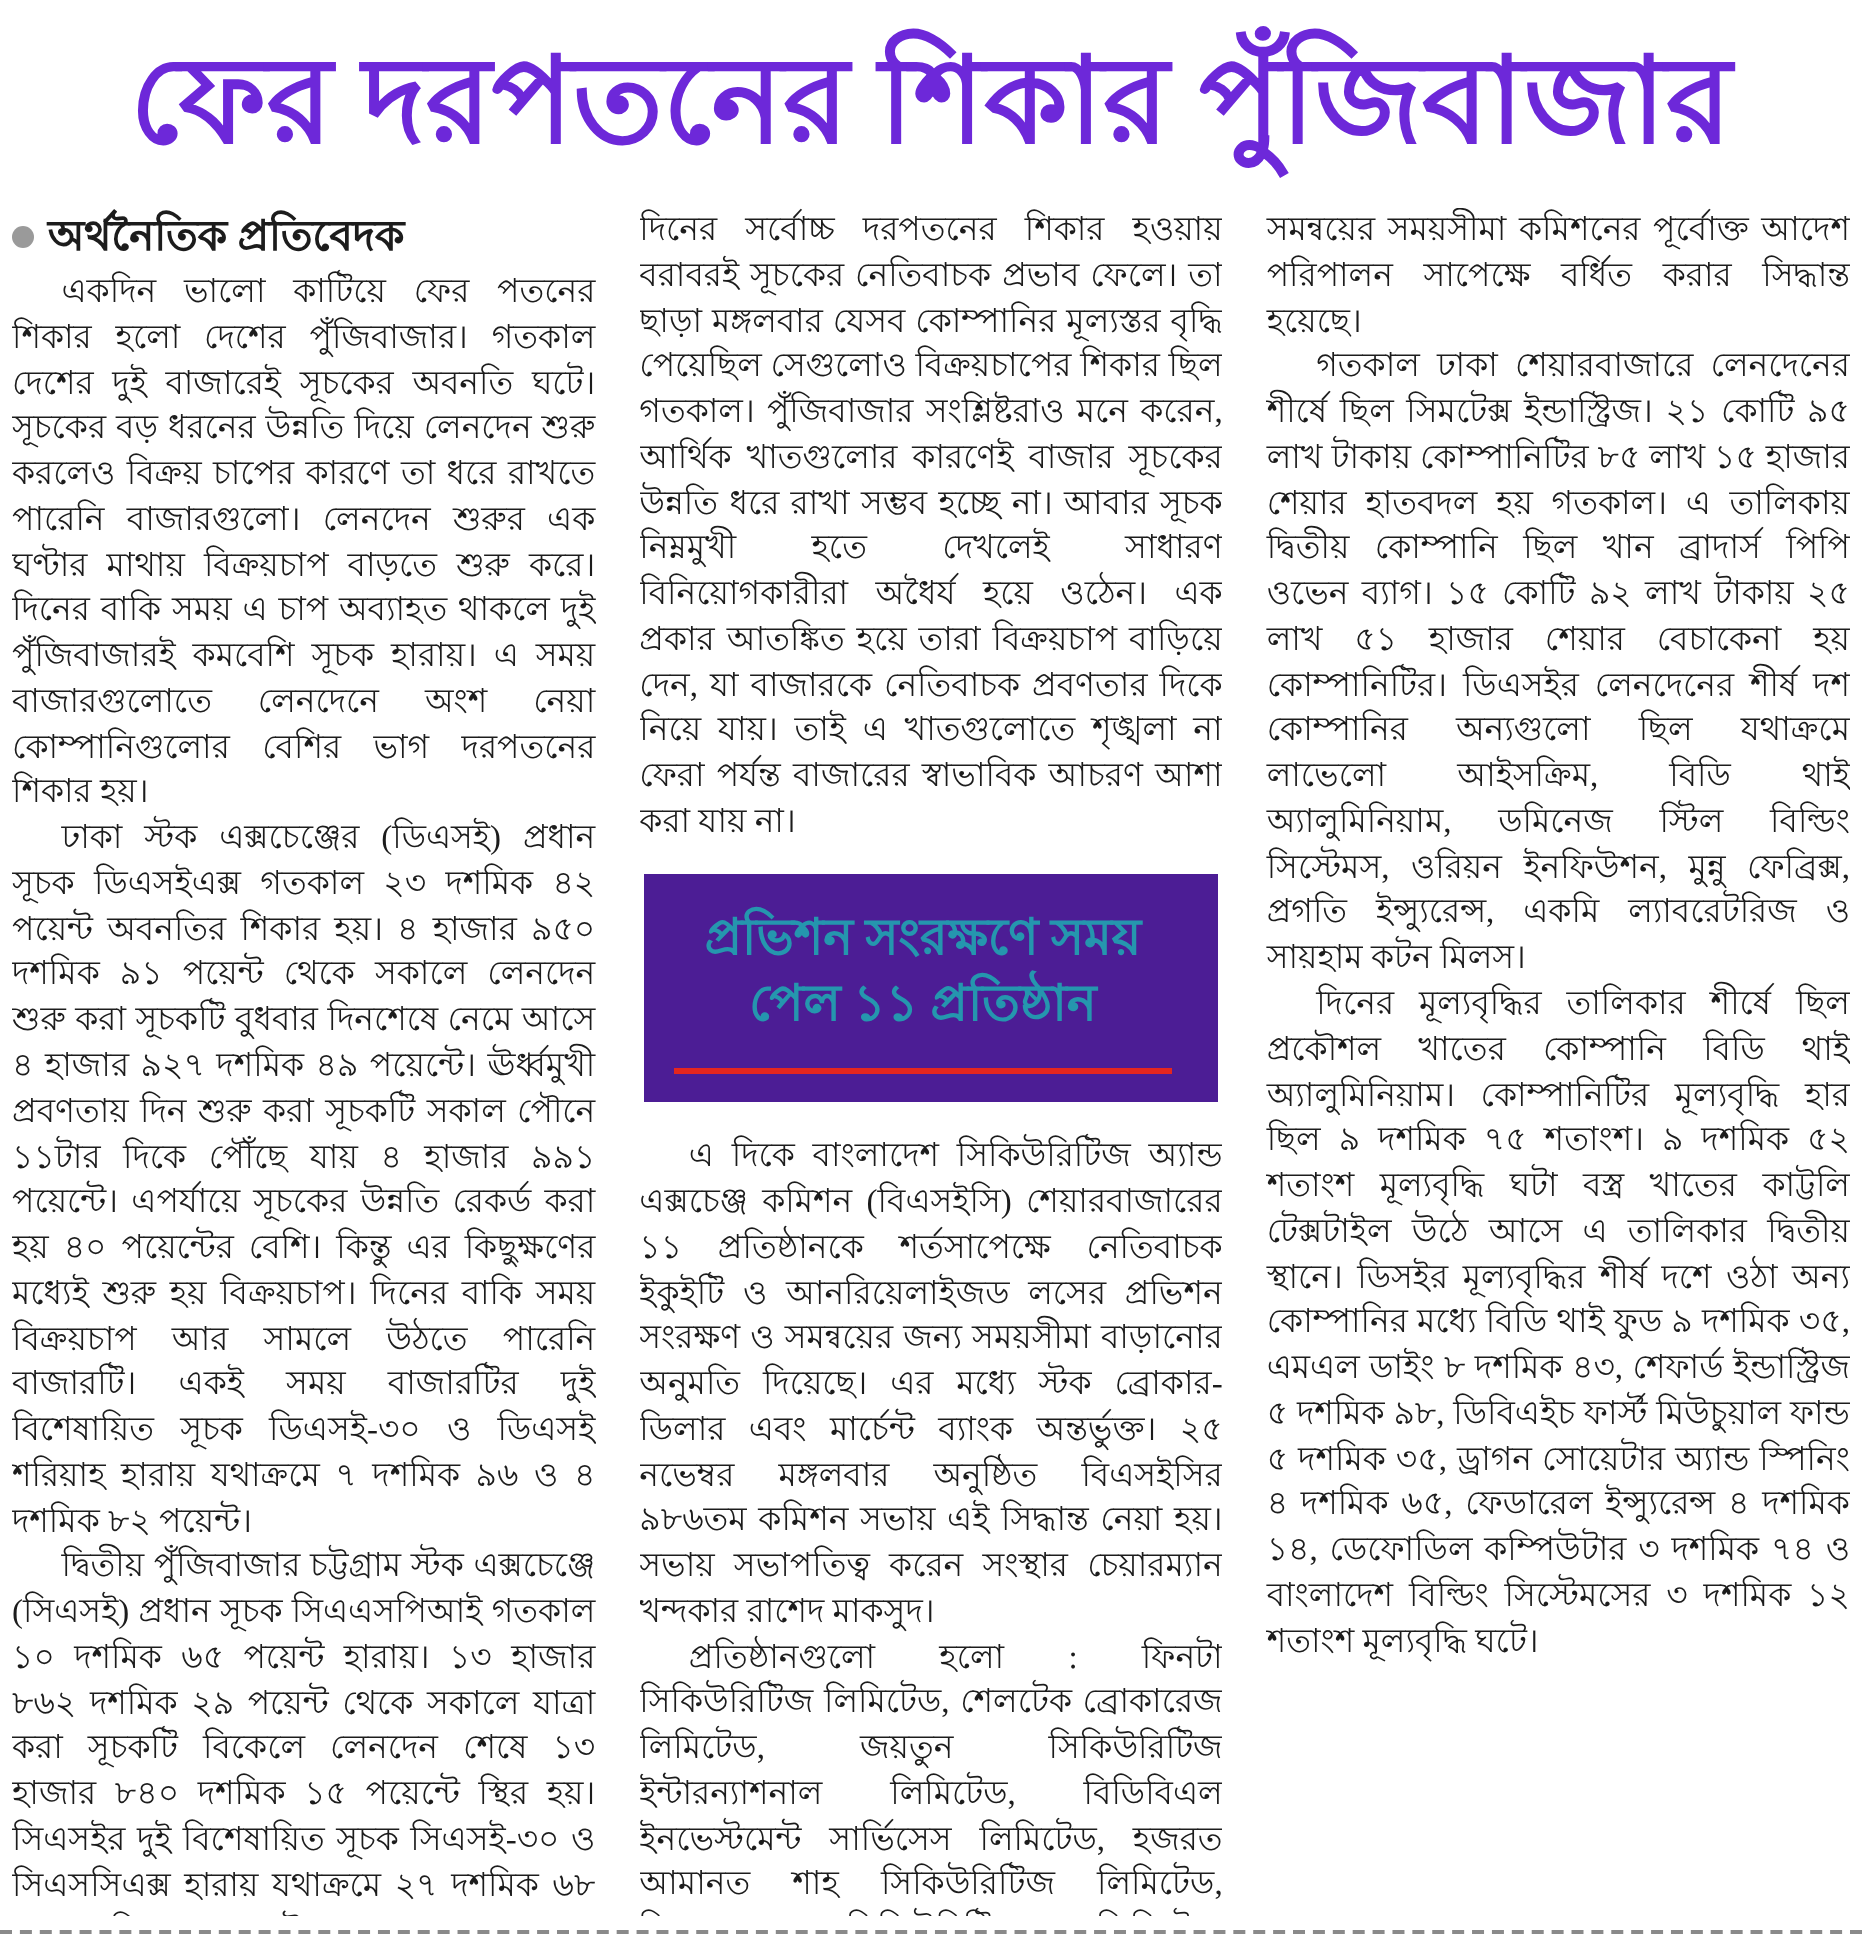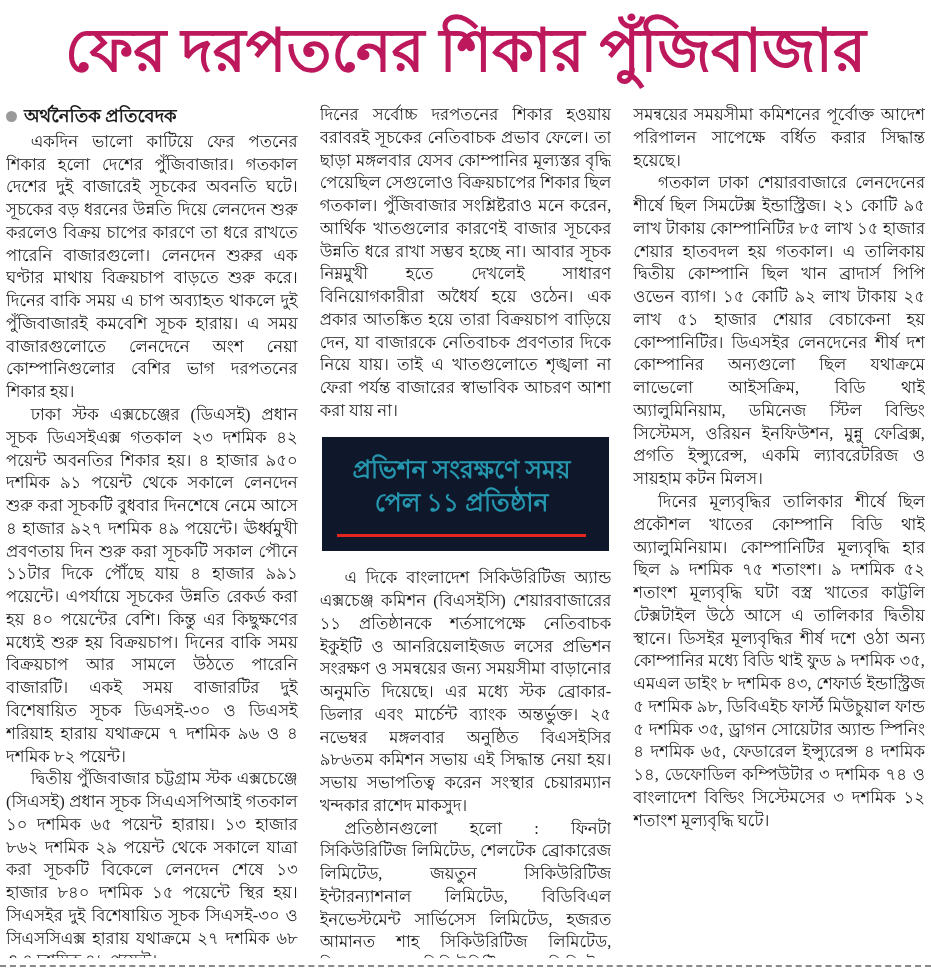--- a/index.html
+++ b/index.html
@@ -14,21 +14,21 @@
     background: #ffffff;
     overflow: hidden;
   }
   .headline {
     width: 100%;
     padding: 6px 2px 4px 2px;
     height: 100px;
     display: flex;
     align-items: center;
     justify-content: center;
-    color: #be185d;
+    color: #6d28d9;
     font-size: 60px;
     font-weight: bold;
     letter-spacing: 0px;
     line-height: 1.0;
     white-space: nowrap;
     overflow: hidden;
     text-align: center;
   }
   .body-grid {
     display: grid;
@@ -43,34 +43,34 @@
     color: #1c1c1c;
     font-size: 16.5px;
     line-height: 1.38;
     text-align: justify;
   }
   .byline {
     display: flex;
     align-items: center;
     gap: 7px;
     font-weight: bold;
-    font-size: 18px;
+    font-size: 21px;
     margin-bottom: 2px;
   }
   .bullet {
     width: 11px; height: 11px;
     border-radius: 50%;
     background: #9a9a9a;
     flex: 0 0 auto;
   }
   .col p { text-indent: 1.5em; }
   .col p.no-indent { text-indent: 0; }
   .highlight-box {
     margin: 14px 2px 16px 2px;
-    background: #0f172a;
+    background: #4c1d95;
     padding: 16px 18px 14px 10px;
     text-align: center;
   }
   .highlight-box .box-title {
     color: #2596ae;
     font-weight: bold;
     font-size: 25px;
     line-height: 1.35;
     text-indent: 0;
     text-align: center;

